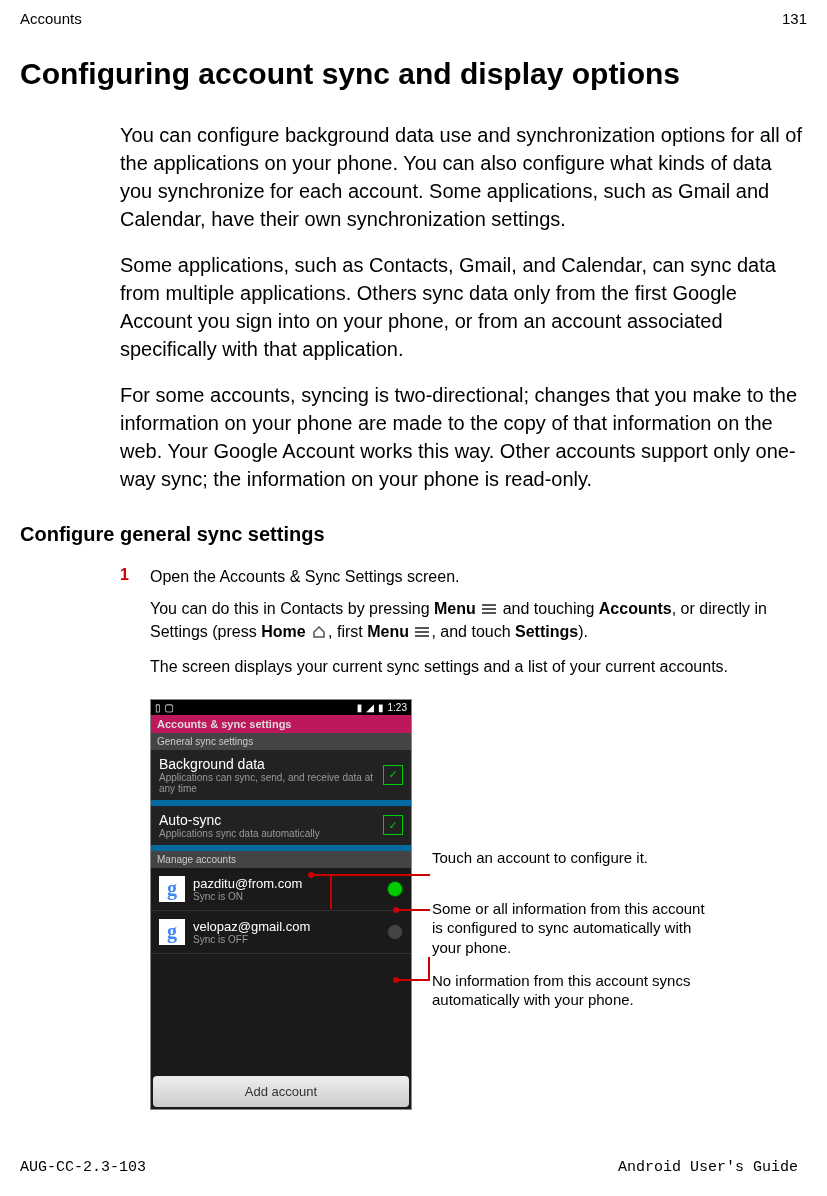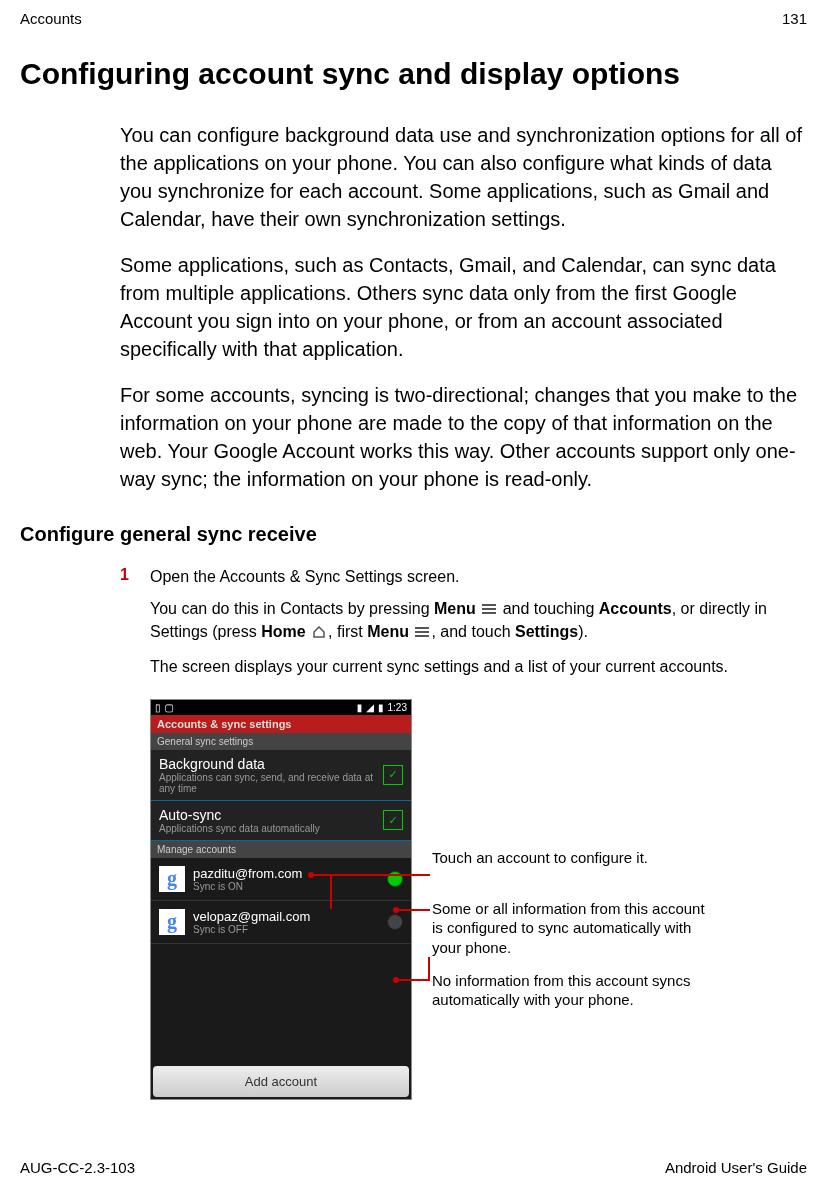--- a/index.html
+++ b/index.html
@@ -83,37 +83,37 @@
     .phone-status {
       background: #000;
       display: flex;
       justify-content: space-between;
       padding: 2px 4px;
       font-size: 10px;
     }
     .phone-status-left { display:flex; gap:4px; }
     .phone-status-right { display:flex; gap:4px; }
     .phone-section-header {
-      background: #b91c1c;
+      background: #be185d;
       padding: 3px 6px;
       font-weight: bold;
       font-size: 11px;
       color: #ddd;
     }
     .phone-subheader {
       background: #444;
       padding: 3px 6px;
       font-size: 10px;
       color: #ccc;
     }
     .phone-item {
       display: flex;
       align-items: center;
       padding: 6px 8px;
-      border-bottom: 1px solid #0369a1;
+      border-bottom: 6px solid #0369a1;
       background: #222;
     }
     .phone-item-text { flex: 1; }
     .phone-item-title { font-size: 14px; color: #fff; }
     .phone-item-sub { font-size: 10px; color: #999; }
     .checkbox {
       width: 18px; height: 18px;
       border: 1px solid #0c0;
       display: flex; align-items: center; justify-content: center;
       color: #0c0;
@@ -171,43 +171,44 @@
     .callout-dot {
       position: absolute;
       width: 6px; height: 6px;
       background: #c00;
       border-radius: 50%;
     }
     .footer-row {
       position: absolute;
       bottom: 20px;
       left: 20px;
-      right: 20px;
+      right: 29px;
       display: flex;
       justify-content: space-between;
       font-size: 15px;
+      font-family: Liberation Mono, monospace;
     }
     b { font-weight: bold; }
   </style>
 </head>
 <body>
 
 <div class="page">
   <div class="header-row">
     <span>Accounts</span>
     <span>131</span>
   </div>
 
   <div class="page-title">Configuring account sync and display options</div>
 
   <div class="body-text">You can configure background data use and synchronization options for all of the applications on your phone. You can also configure what kinds of data you synchronize for each account. Some applications, such as Gmail and Calendar, have their own synchronization settings.</div>
   <div class="body-text">Some applications, such as Contacts, Gmail, and Calendar, can sync data from multiple applications. Others sync data only from the first Google Account you sign into on your phone, or from an account associated specifically with that application.</div>
   <div class="body-text">For some accounts, syncing is two-directional; changes that you make to the information on your phone are made to the copy of that information on the web. Your Google Account works this way. Other accounts support only one-way sync; the information on your phone is read-only.</div>
 
-  <div class="section-heading">Configure general sync receive</div>
+  <div class="section-heading">Configure general sync settings</div>
 
   <div class="step-row">
     <div class="step-num">1</div>
     <div class="step-text">Open the Accounts &amp; Sync Settings screen.</div>
   </div>
 
   <div class="step-sub">
     <span>You can do this in Contacts by pressing </span><b>Menu</b>
     <span class="icon-inline"><svg width="14" height="12">
           <rect y="1" width="14" height="2" fill="#555"></rect>

